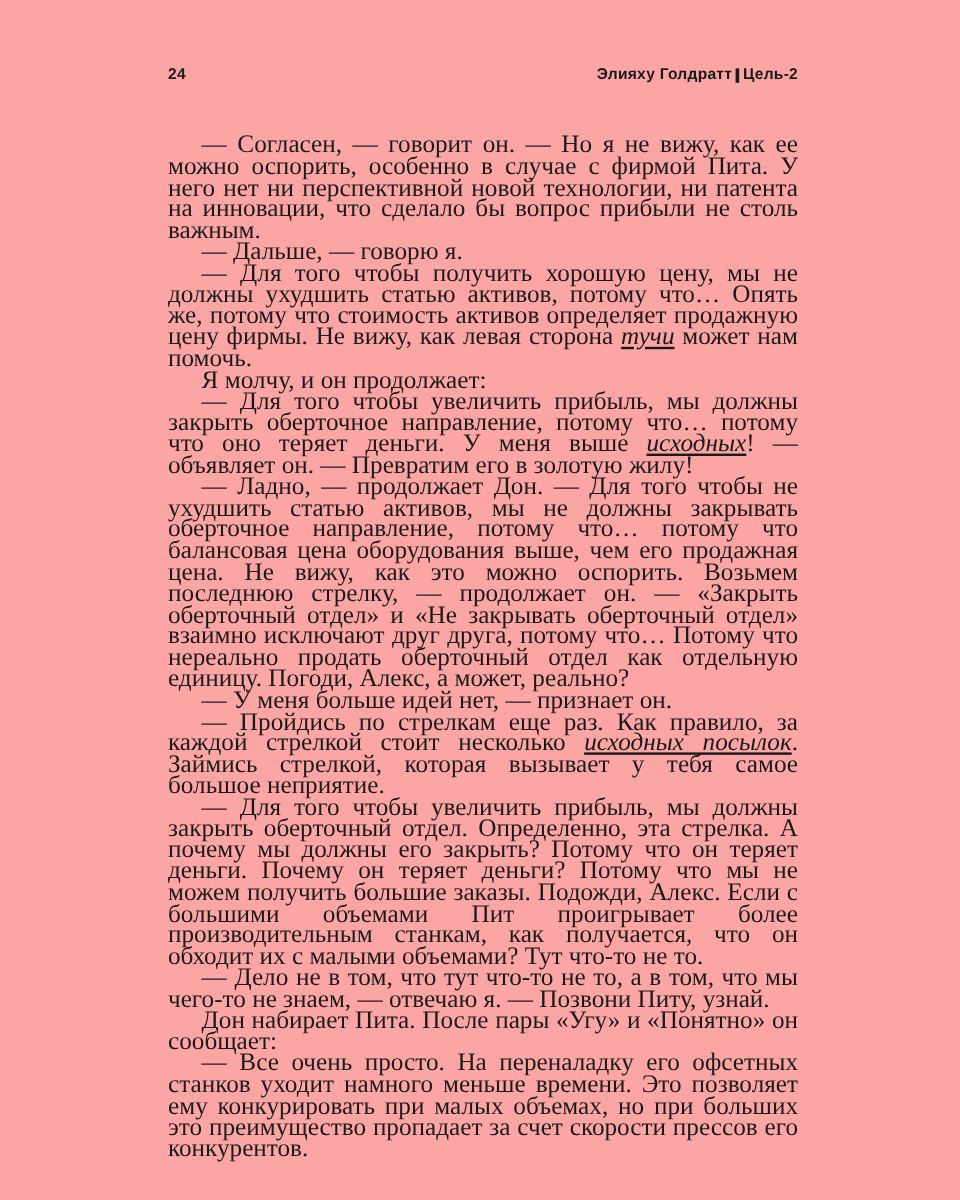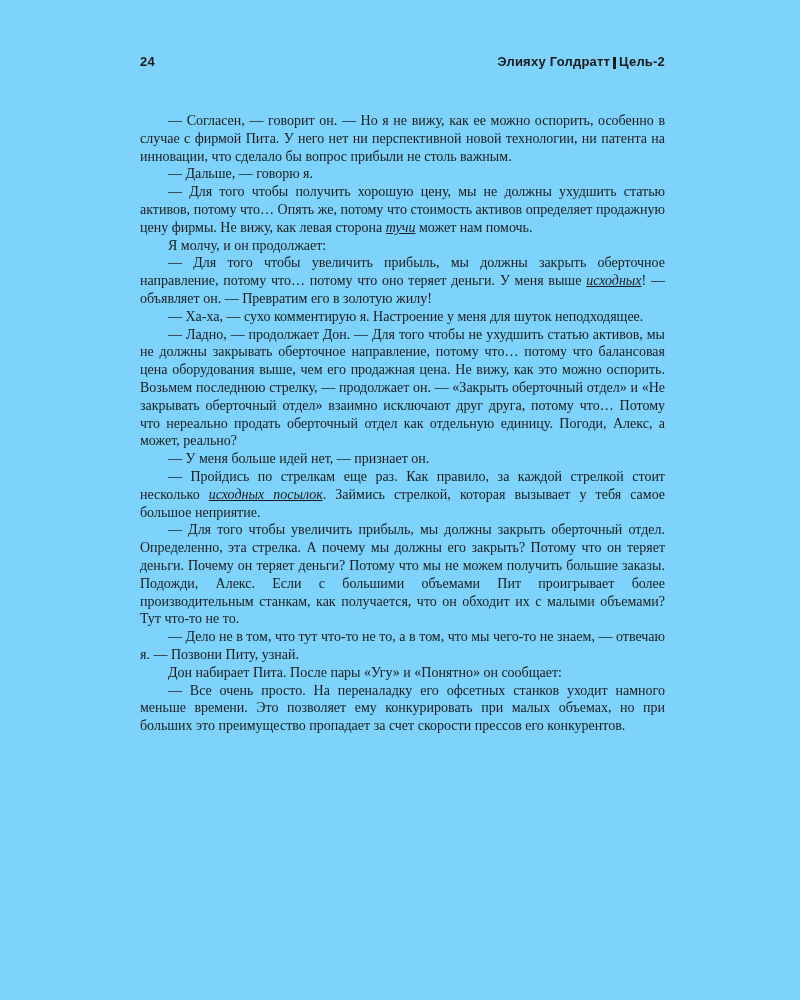--- a/index.html
+++ b/index.html
@@ -4,21 +4,21 @@
 <style>
   html, body {
     margin: 0;
     padding: 0;
     background: #ffffff;
   }
   .page {
     position: relative;
     width: 800px;
     height: 1000px;
-    background: #7dd3fc;
+    background: #fca5a5;
     box-sizing: border-box;
     overflow: hidden;
     font-family: "Liberation Serif", serif;
     color: #1a1a1a;
   }
   .running-header {
     position: absolute;
     top: 54px;
     left: 140px;
     width: 525px;
@@ -42,21 +42,21 @@
     height: 12px;
     background: #1a1a1a;
     margin: 0 1px;
     transform: translateY(1px);
   }
   .body-text {
     position: absolute;
     top: 112px;
     left: 140px;
     width: 525px;
-    font-size: 14px;
+    font-size: 21px;
     line-height: 17.8px;
     text-align: justify;
     hyphens: auto;
     -webkit-hyphens: auto;
   }
   .body-text p {
     margin: 0;
     padding: 0;
     text-indent: 28px;
   }
@@ -78,21 +78,20 @@
       <span>Цель-2</span>
     </span>
   </div>
 
   <div class="body-text">
       <p><span>— Согласен, — говорит он. — Но я не вижу, как ее можно оспорить, особенно в случае с фирмой Пита. У него нет ни перспективной новой технологии, ни патента на инновации, что сделало бы вопрос прибыли не столь важным.</span></p>
       <p><span>— Дальше, — говорю я.</span></p>
       <p><span>— Для того чтобы получить хорошую цену, мы не должны ухудшить статью активов, потому что… Опять же, потому что стоимость активов определяет продажную цену фирмы. Не вижу, как левая сторона </span><em>тучи</em><span> может нам помочь.</span></p>
       <p><span>Я молчу, и он продолжает:</span></p>
       <p><span>— Для того чтобы увеличить прибыль, мы должны закрыть оберточное направление, потому что… потому что оно теряет деньги. У меня выше </span><em>исходных</em><span>! — объявляет он. — Превратим его в золотую жилу!</span></p>
-      <p><span>— Ха-ха, — сухо комментирую я. Настроение у меня для шуток неподходящее.</span></p>
       <p><span>— Ладно, — продолжает Дон. — Для того чтобы не ухудшить статью активов, мы не должны закрывать оберточное направление, потому что… потому что балансовая цена оборудования выше, чем его продажная цена. Не вижу, как это можно оспорить. Возьмем последнюю стрелку, — продолжает он. — «Закрыть оберточный отдел» и «Не закрывать оберточный отдел» взаимно исключают друг друга, потому что… Потому что нереально продать оберточный отдел как отдельную единицу. Погоди, Алекс, а может, реально?</span></p>
       <p><span>— У меня больше идей нет, — признает он.</span></p>
       <p><span>— Пройдись по стрелкам еще раз. Как правило, за каждой стрелкой стоит несколько </span><em>исходных посылок</em><span>. Займись стрелкой, которая вызывает у тебя самое большое неприятие.</span></p>
       <p><span>— Для того чтобы увеличить прибыль, мы должны закрыть оберточный отдел. Определенно, эта стрелка. А почему мы должны его закрыть? Потому что он теряет деньги. Почему он теряет деньги? Потому что мы не можем получить большие заказы. Подожди, Алекс. Если с большими объемами Пит проигрывает более производительным станкам, как получается, что он обходит их с малыми объемами? Тут что-то не то.</span></p>
       <p><span>— Дело не в том, что тут что-то не то, а в том, что мы чего-то не знаем, — отвечаю я. — Позвони Питу, узнай.</span></p>
       <p><span>Дон набирает Пита. После пары «Угу» и «Понятно» он сообщает:</span></p>
       <p><span>— Все очень просто. На переналадку его офсетных станков уходит намного меньше времени. Это позволяет ему конкурировать при малых объемах, но при больших это преимущество пропадает за счет скорости прессов его конкурентов.</span></p>
     </div>
 
 </div>

